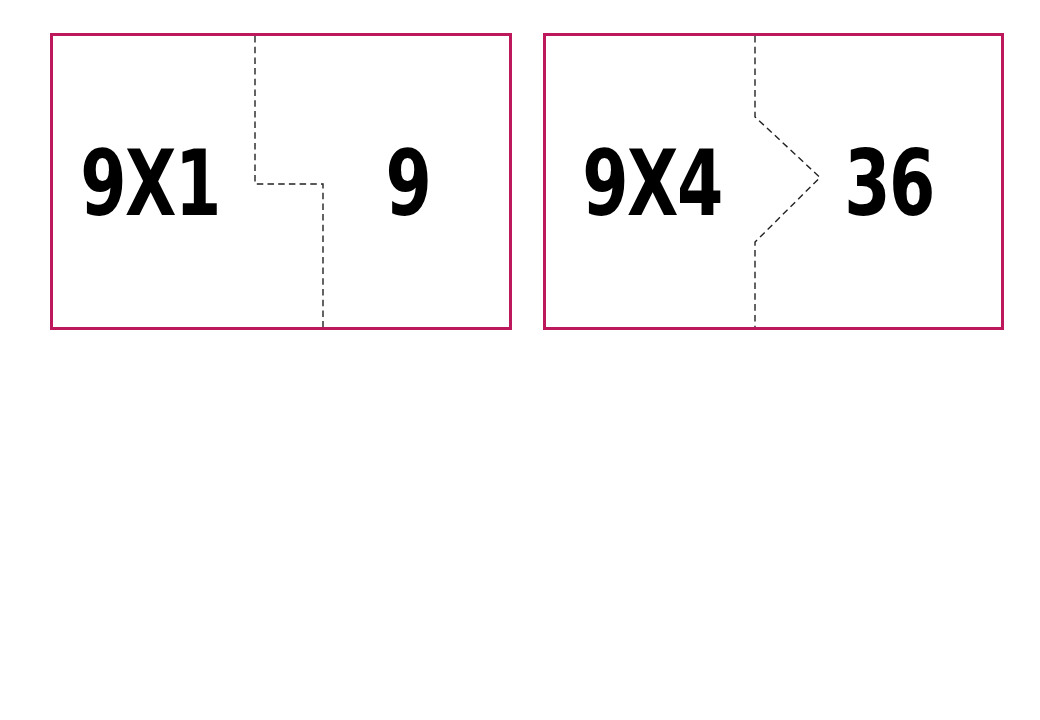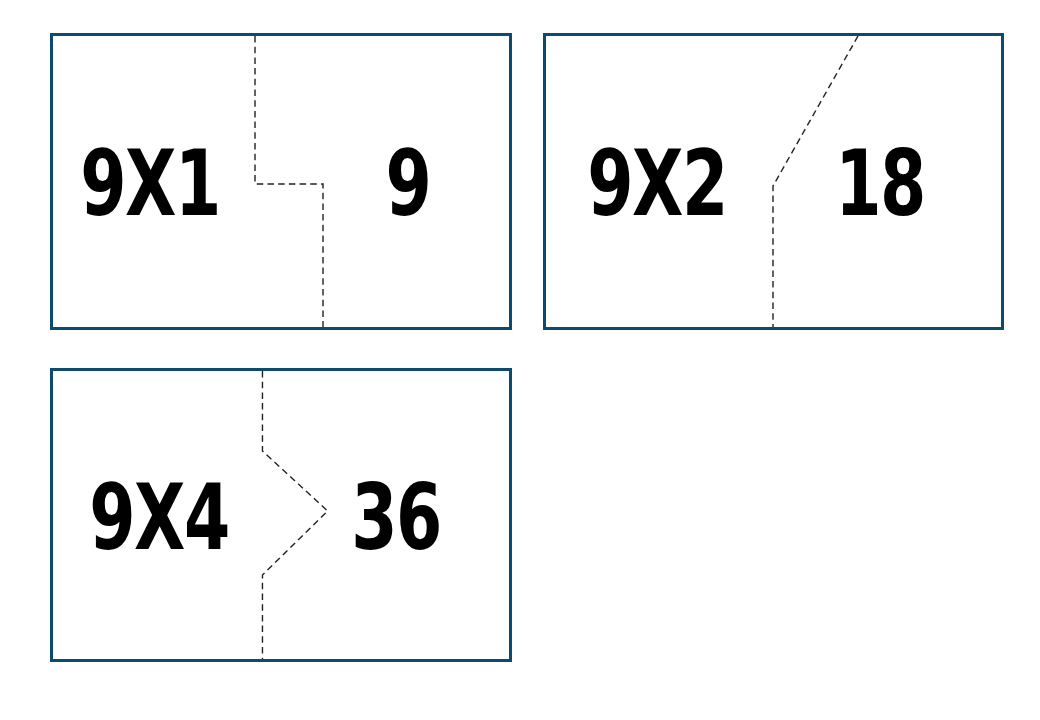--- a/index.html
+++ b/index.html
@@ -20,21 +20,21 @@
     left: 50px;
     top: 33px;
     display: grid;
     grid-template-columns: 462px 461px;
     grid-template-rows: 297px 294px;
     column-gap: 31px;
     row-gap: 38px;
   }
   .card {
     position: relative;
-    border: 3px solid #0c4a6e;
+    border: 3px solid #be185d;
     box-sizing: border-box;
     background: #ffffff;
   }
   .cutline-svg {
     position: absolute;
     left: 0;
     top: 0;
     width: 100%;
     height: 100%;
     display: block;
@@ -73,27 +73,20 @@
   <div class="grid">
 
     <div class="card card-1">
       <svg class="cutline-svg" viewBox="0 0 456 291" preserveAspectRatio="none">
         <polyline points="202,0 202,148 270,148 270,291"></polyline>
       </svg>
       <span class="label problem">9X1</span>
       <span class="label answer">9</span>
     </div>
 
-    <div class="card card-2">
-      <svg class="cutline-svg" viewBox="0 0 455 291" preserveAspectRatio="none">
-        <polyline points="312,0 227,150 227,291"></polyline>
-      </svg>
-      <span class="label problem">9X2</span>
-      <span class="label answer">18</span>
-    </div>
 
 
     <div class="card card-4">
       <svg class="cutline-svg" viewBox="0 0 455 288" preserveAspectRatio="none">
         <polyline points="209,0 209,80 274,140 209,204 209,288"></polyline>
       </svg>
       <span class="label problem">9X4</span>
       <span class="label answer">36</span>
     </div>
 

